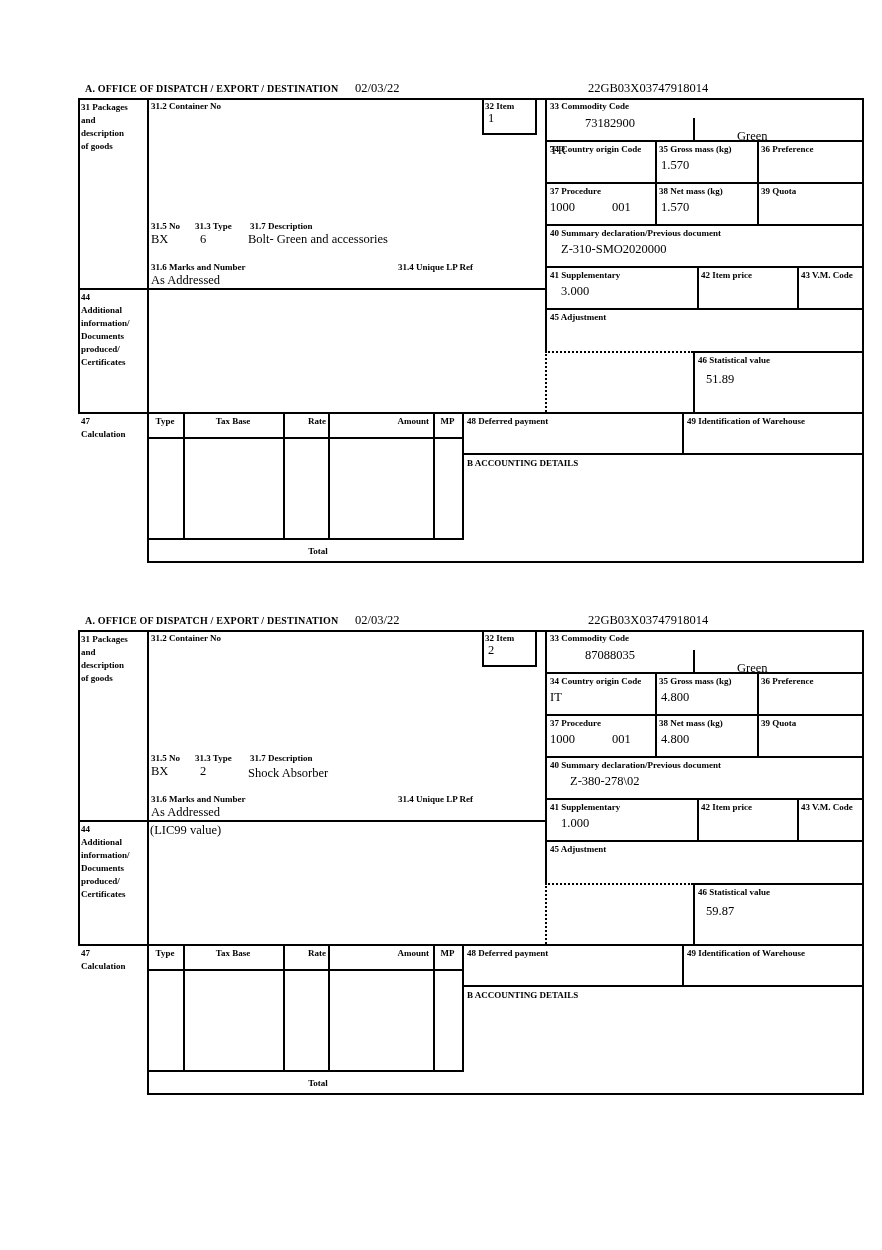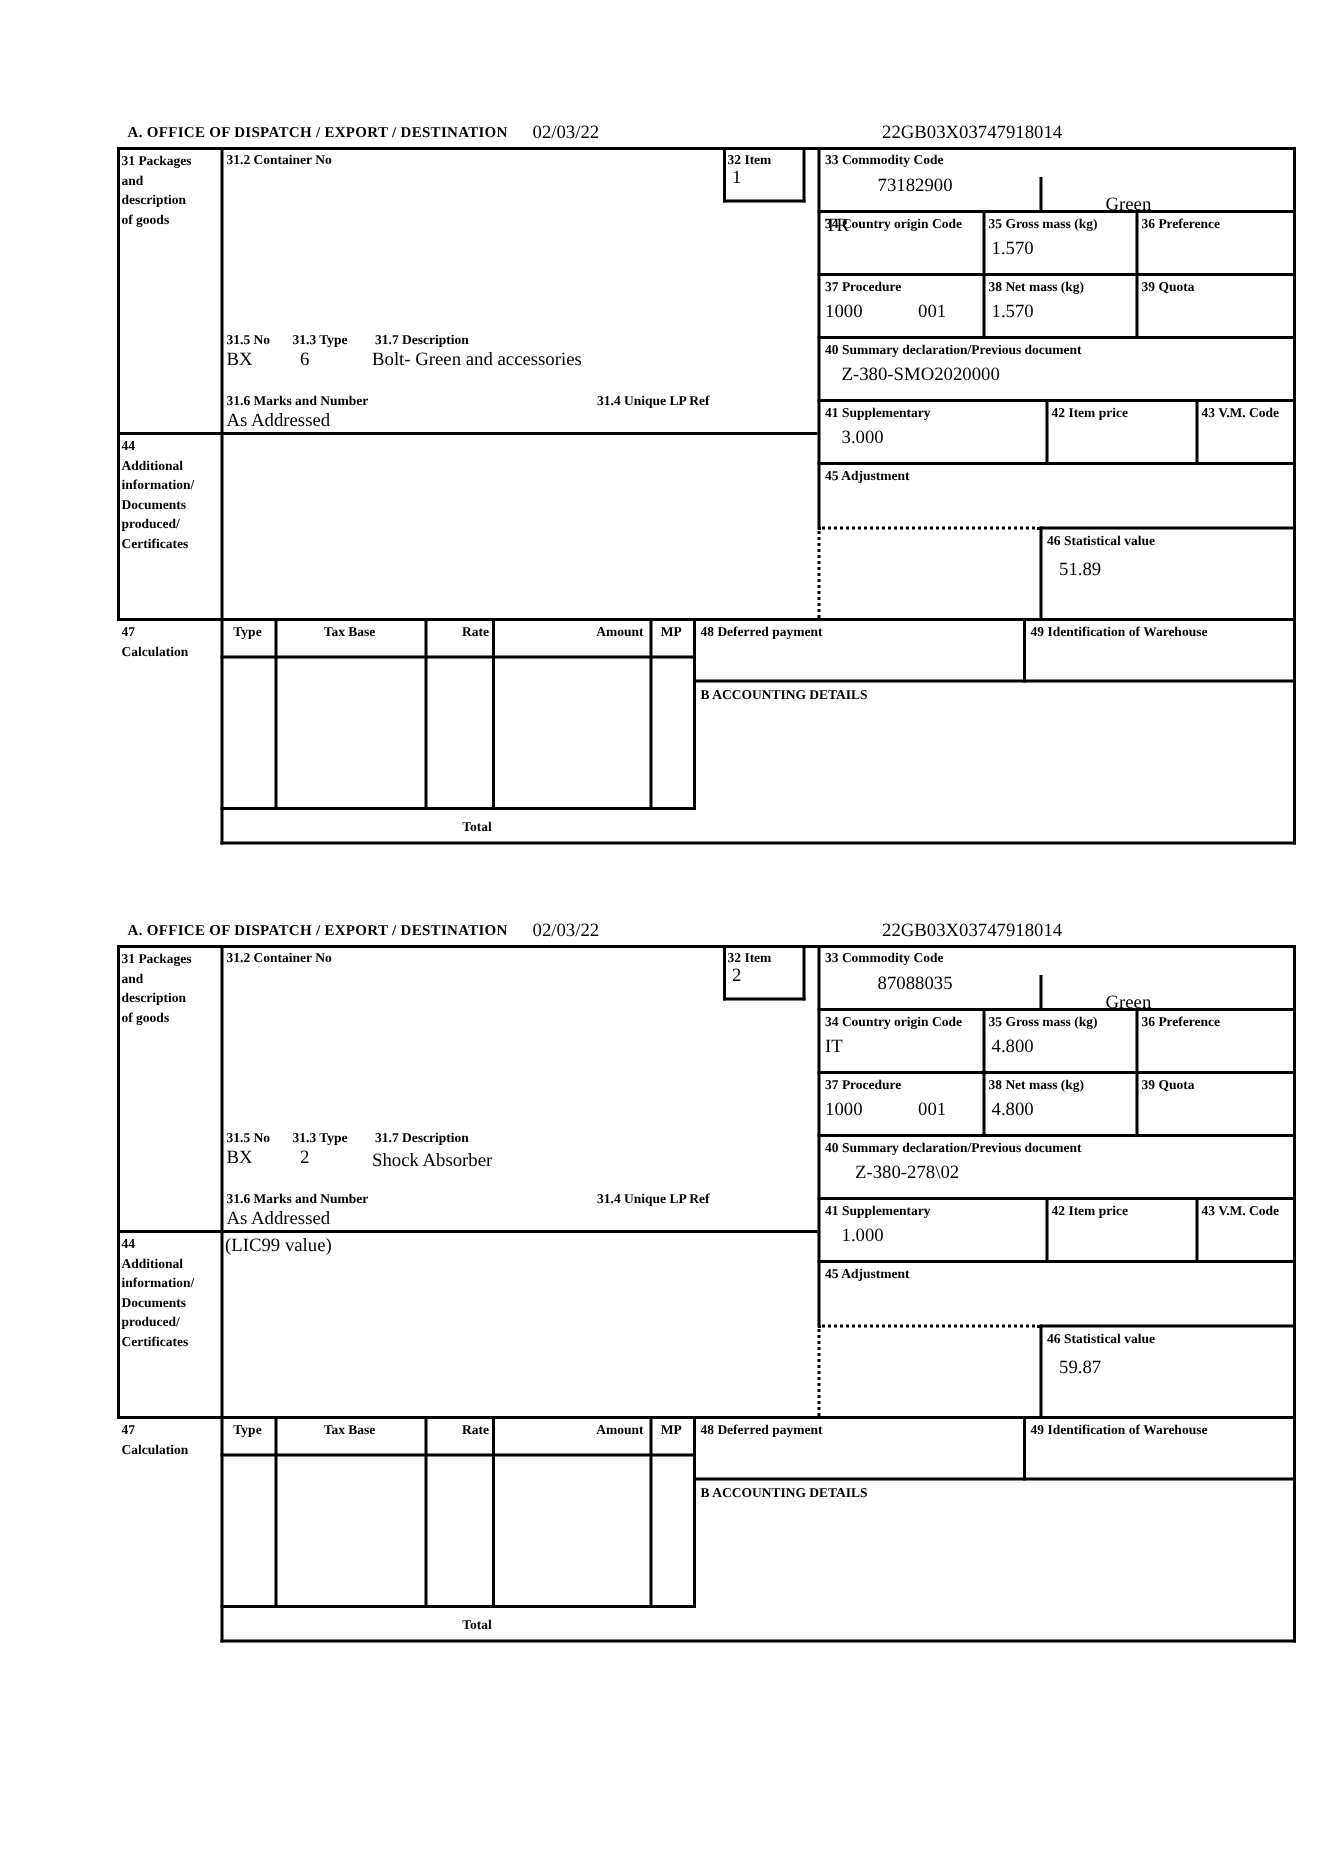--- a/index.html
+++ b/index.html
@@ -102,21 +102,21 @@
   <span class="lbl" style="left:683px;top:67px">36 Preference</span>
 
   <span class="lbl" style="left:472px;top:109px">37 Procedure</span>
   <span class="val" style="left:472px;top:123px">1000</span>
   <span class="val" style="left:534px;top:123px">001</span>
   <span class="lbl" style="left:581px;top:109px">38 Net mass (kg)</span>
   <span class="val" style="left:583px;top:123px">1.570</span>
   <span class="lbl" style="left:683px;top:109px">39 Quota</span>
 
   <span class="lbl" style="left:472px;top:151px">40 Summary declaration/Previous document</span>
-  <span class="val" style="left:483px;top:165px">Z-380-SMO2020000</span>
+  <span class="val" style="left:483px;top:165px">Z-310-SMO2020000</span>
 
   <span class="lbl" style="left:472px;top:193px">41 Supplementary</span>
   <span class="val" style="left:483px;top:207px">3.000</span>
   <span class="lbl" style="left:623px;top:193px">42 Item price</span>
   <span class="lbl" style="left:723px;top:193px">43 V.M. Code</span>
 
   <span class="lbl" style="left:472px;top:235px">45 Adjustment</span>
 
   <span class="lbl" style="left:620px;top:278px">46 Statistical value</span>
   <span class="val" style="left:628px;top:295px">51.89</span>

